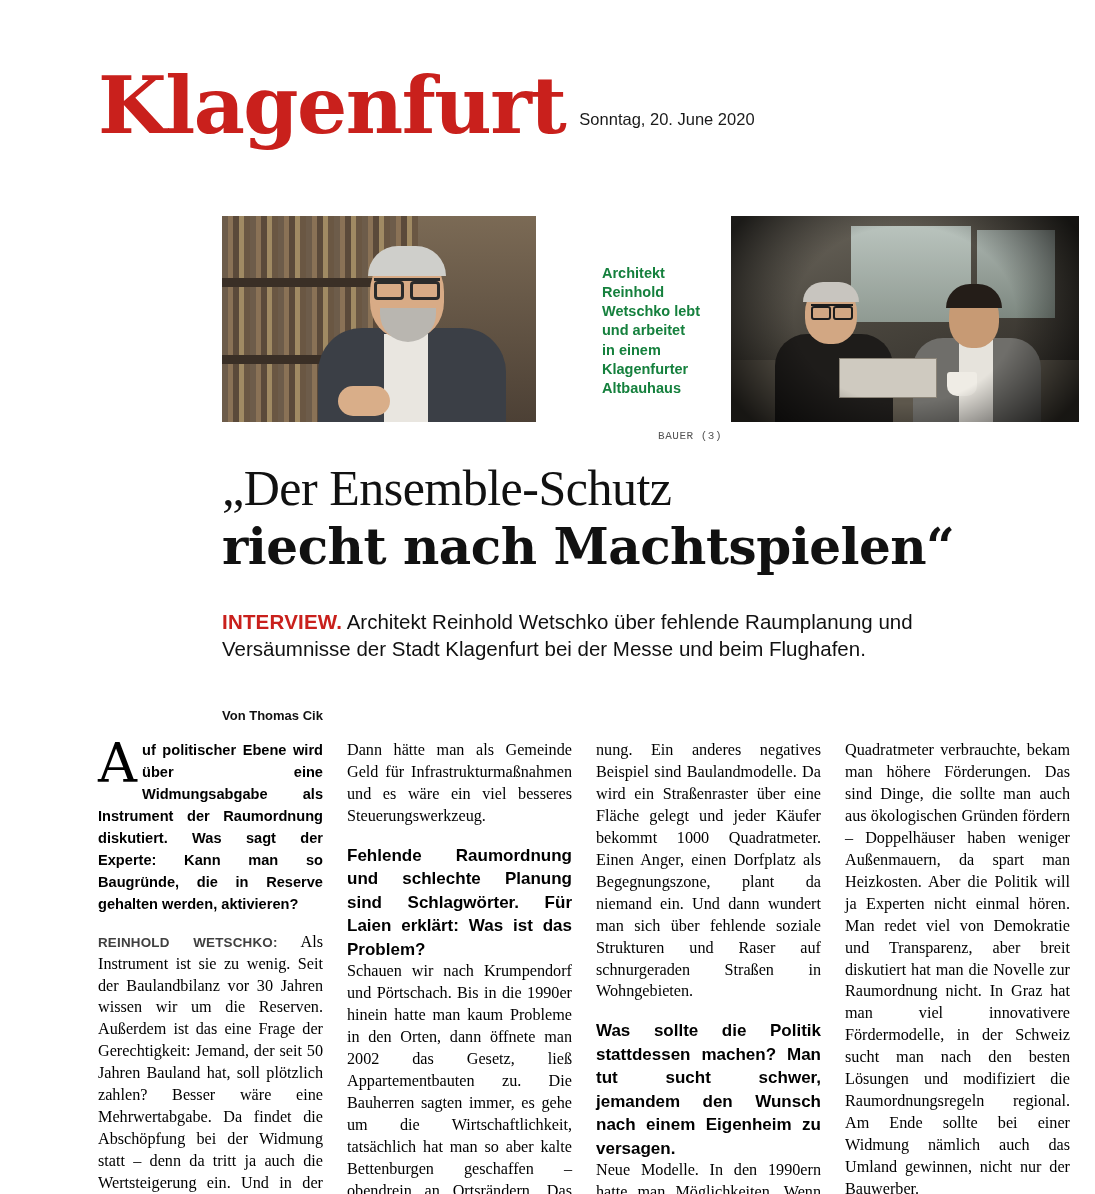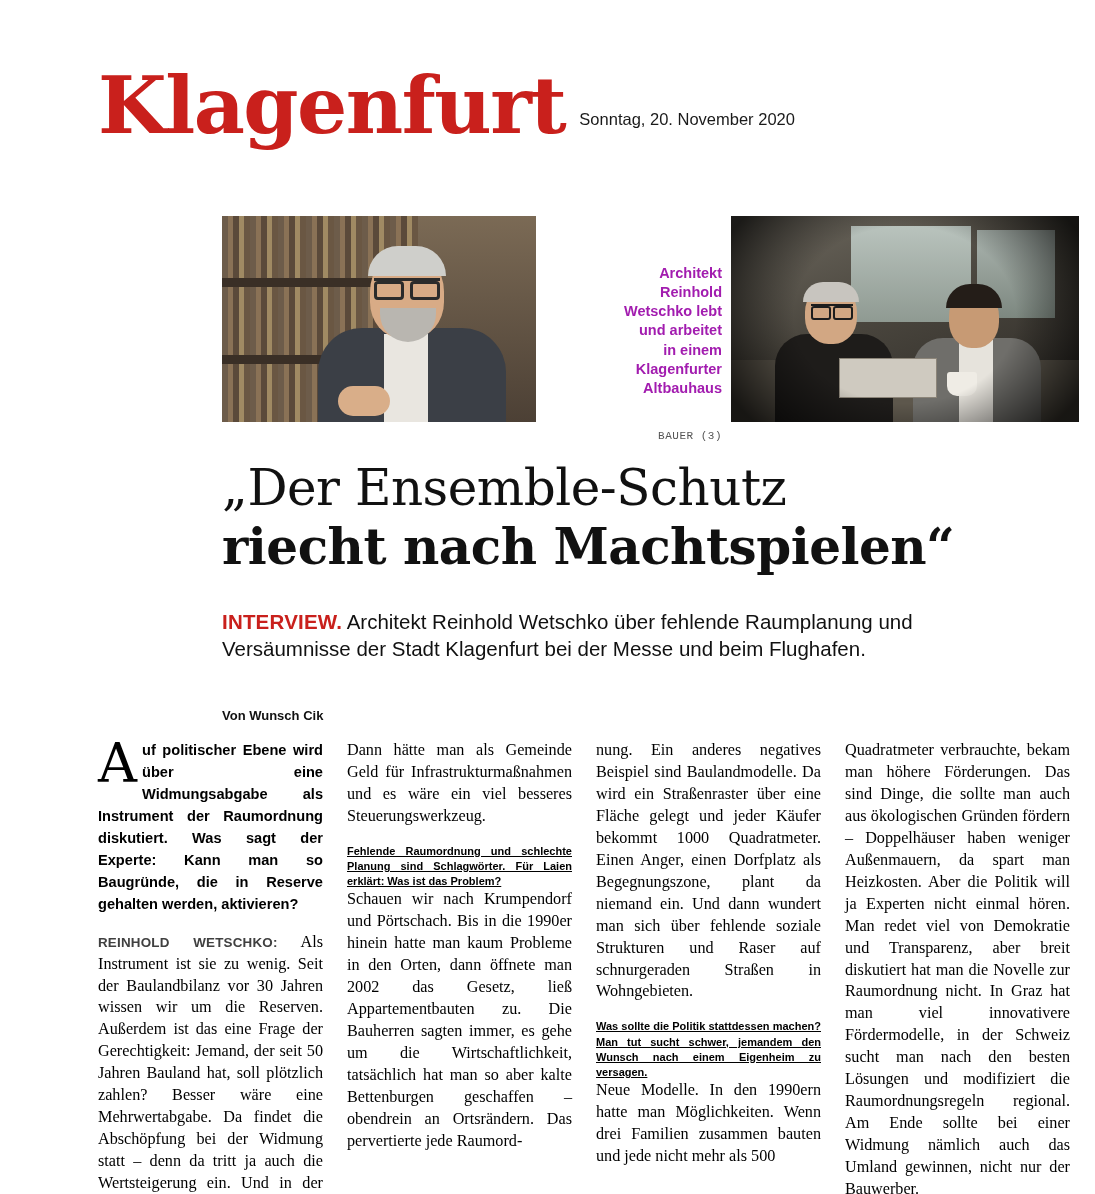--- a/index.html
+++ b/index.html
@@ -197,22 +197,21 @@
   
   .photo-caption {
     position: absolute;
     left: 566px;
     top: 264px;
     width: 120px;
     font-family: "Liberation Sans", sans-serif;
     font-weight: bold;
     font-size: 14.5px;
     line-height: 1.32;
-    color: #a21caf;
-    text-align: right;
+    color: #15803d;
   }
   .photo-credit {
     position: absolute;
     left: 566px;
     top: 430px;
     width: 120px;
     text-align: right;
     font-family: Liberation Mono, monospace;
     font-size: 11px;
     letter-spacing: 0.5px;
@@ -226,20 +225,21 @@
     top: 462px;
     width: 862px;
     font-family: "DejaVu Serif", serif;
     color: #111;
   }
   .headline-line1 {
     font-size: 50px;
     line-height: 1.06;
     font-weight: normal;
     letter-spacing: -0.5px;
+    font-family: Liberation Serif, serif;
   }
   .headline-line2 {
     font-size: 50px;
     line-height: 1.1;
     font-weight: bold;
     letter-spacing: -0.5px;
     margin-top: 4px;
   }
 
   
@@ -311,34 +311,33 @@
   .speaker {
     font-family: "Liberation Sans", sans-serif;
     font-weight: bold;
     font-size: 13.4px;
     color: #404040;
     letter-spacing: 0.2px;
   }
   .question {
     font-family: "Liberation Sans", sans-serif;
     font-weight: bold;
-    font-size: 11px;
+    font-size: 17px;
     line-height: 1.38;
     display: block;
-    text-decoration: underline;
   }
 </style>
 </head>
 <body>
 
 <div class="page">
 
   <div class="masthead">
     <div class="masthead-title">Klagenfurt</div>
-    <div class="masthead-date">Sonntag, 20. November 2020</div>
+    <div class="masthead-date">Sonntag, 20. June 2020</div>
   </div>
 
   <div class="photo-left">
     <div class="pl-shelf"></div>
     <div class="pl-shelf-right"></div>
     <div class="pl-body"></div>
     <div class="pl-shirt"></div>
     <div class="pl-person-head"></div>
     <div class="pl-person-hair"></div>
     <div class="pl-glasses"></div>
@@ -377,21 +376,21 @@
 
   <div class="headline">
     <div class="headline-line1">„Der Ensemble-Schutz</div>
     <div class="headline-line2">riecht nach Machtspielen“</div>
   </div>
 
   <div class="standfirst">
     <span class="kicker">INTERVIEW.</span><span> Architekt Reinhold Wetschko über fehlende Raumplanung und Versäumnisse der Stadt Klagenfurt bei der Messe und beim Flughafen.</span>
   </div>
 
-  <div class="byline">Von Wunsch Cik</div>
+  <div class="byline">Von Thomas Cik</div>
 
   <div class="columns">
 
     <div class="col">
       <p class="dropcap-para"><span class="dropcap">A</span><span class="lead">uf politischer Ebene wird über eine Widmungsabgabe als Instrument der Raumordnung diskutiert. Was sagt der Experte: Kann man so Baugründe, die in Reserve gehalten werden, aktivieren?</span></p>
       <div class="para-gap"></div>
       <p><span class="speaker">REINHOLD WETSCHKO:</span><span> Als Instrument ist sie zu wenig. Seit der Baulandbilanz vor 30 Jahren wissen wir um die Reserven. Außerdem ist das eine Frage der Gerechtigkeit: Jemand, der seit 50 Jahren Bauland hat, soll plötzlich zahlen? Besser wäre eine Mehrwertabgabe. Da findet die Abschöpfung bei der Widmung statt – denn da tritt ja auch die Wertsteigerung ein. Und in der Regel wird ja im Zuge eines Verkaufs gewidmet.</span></p>
     </div>
 
     <div class="col">

